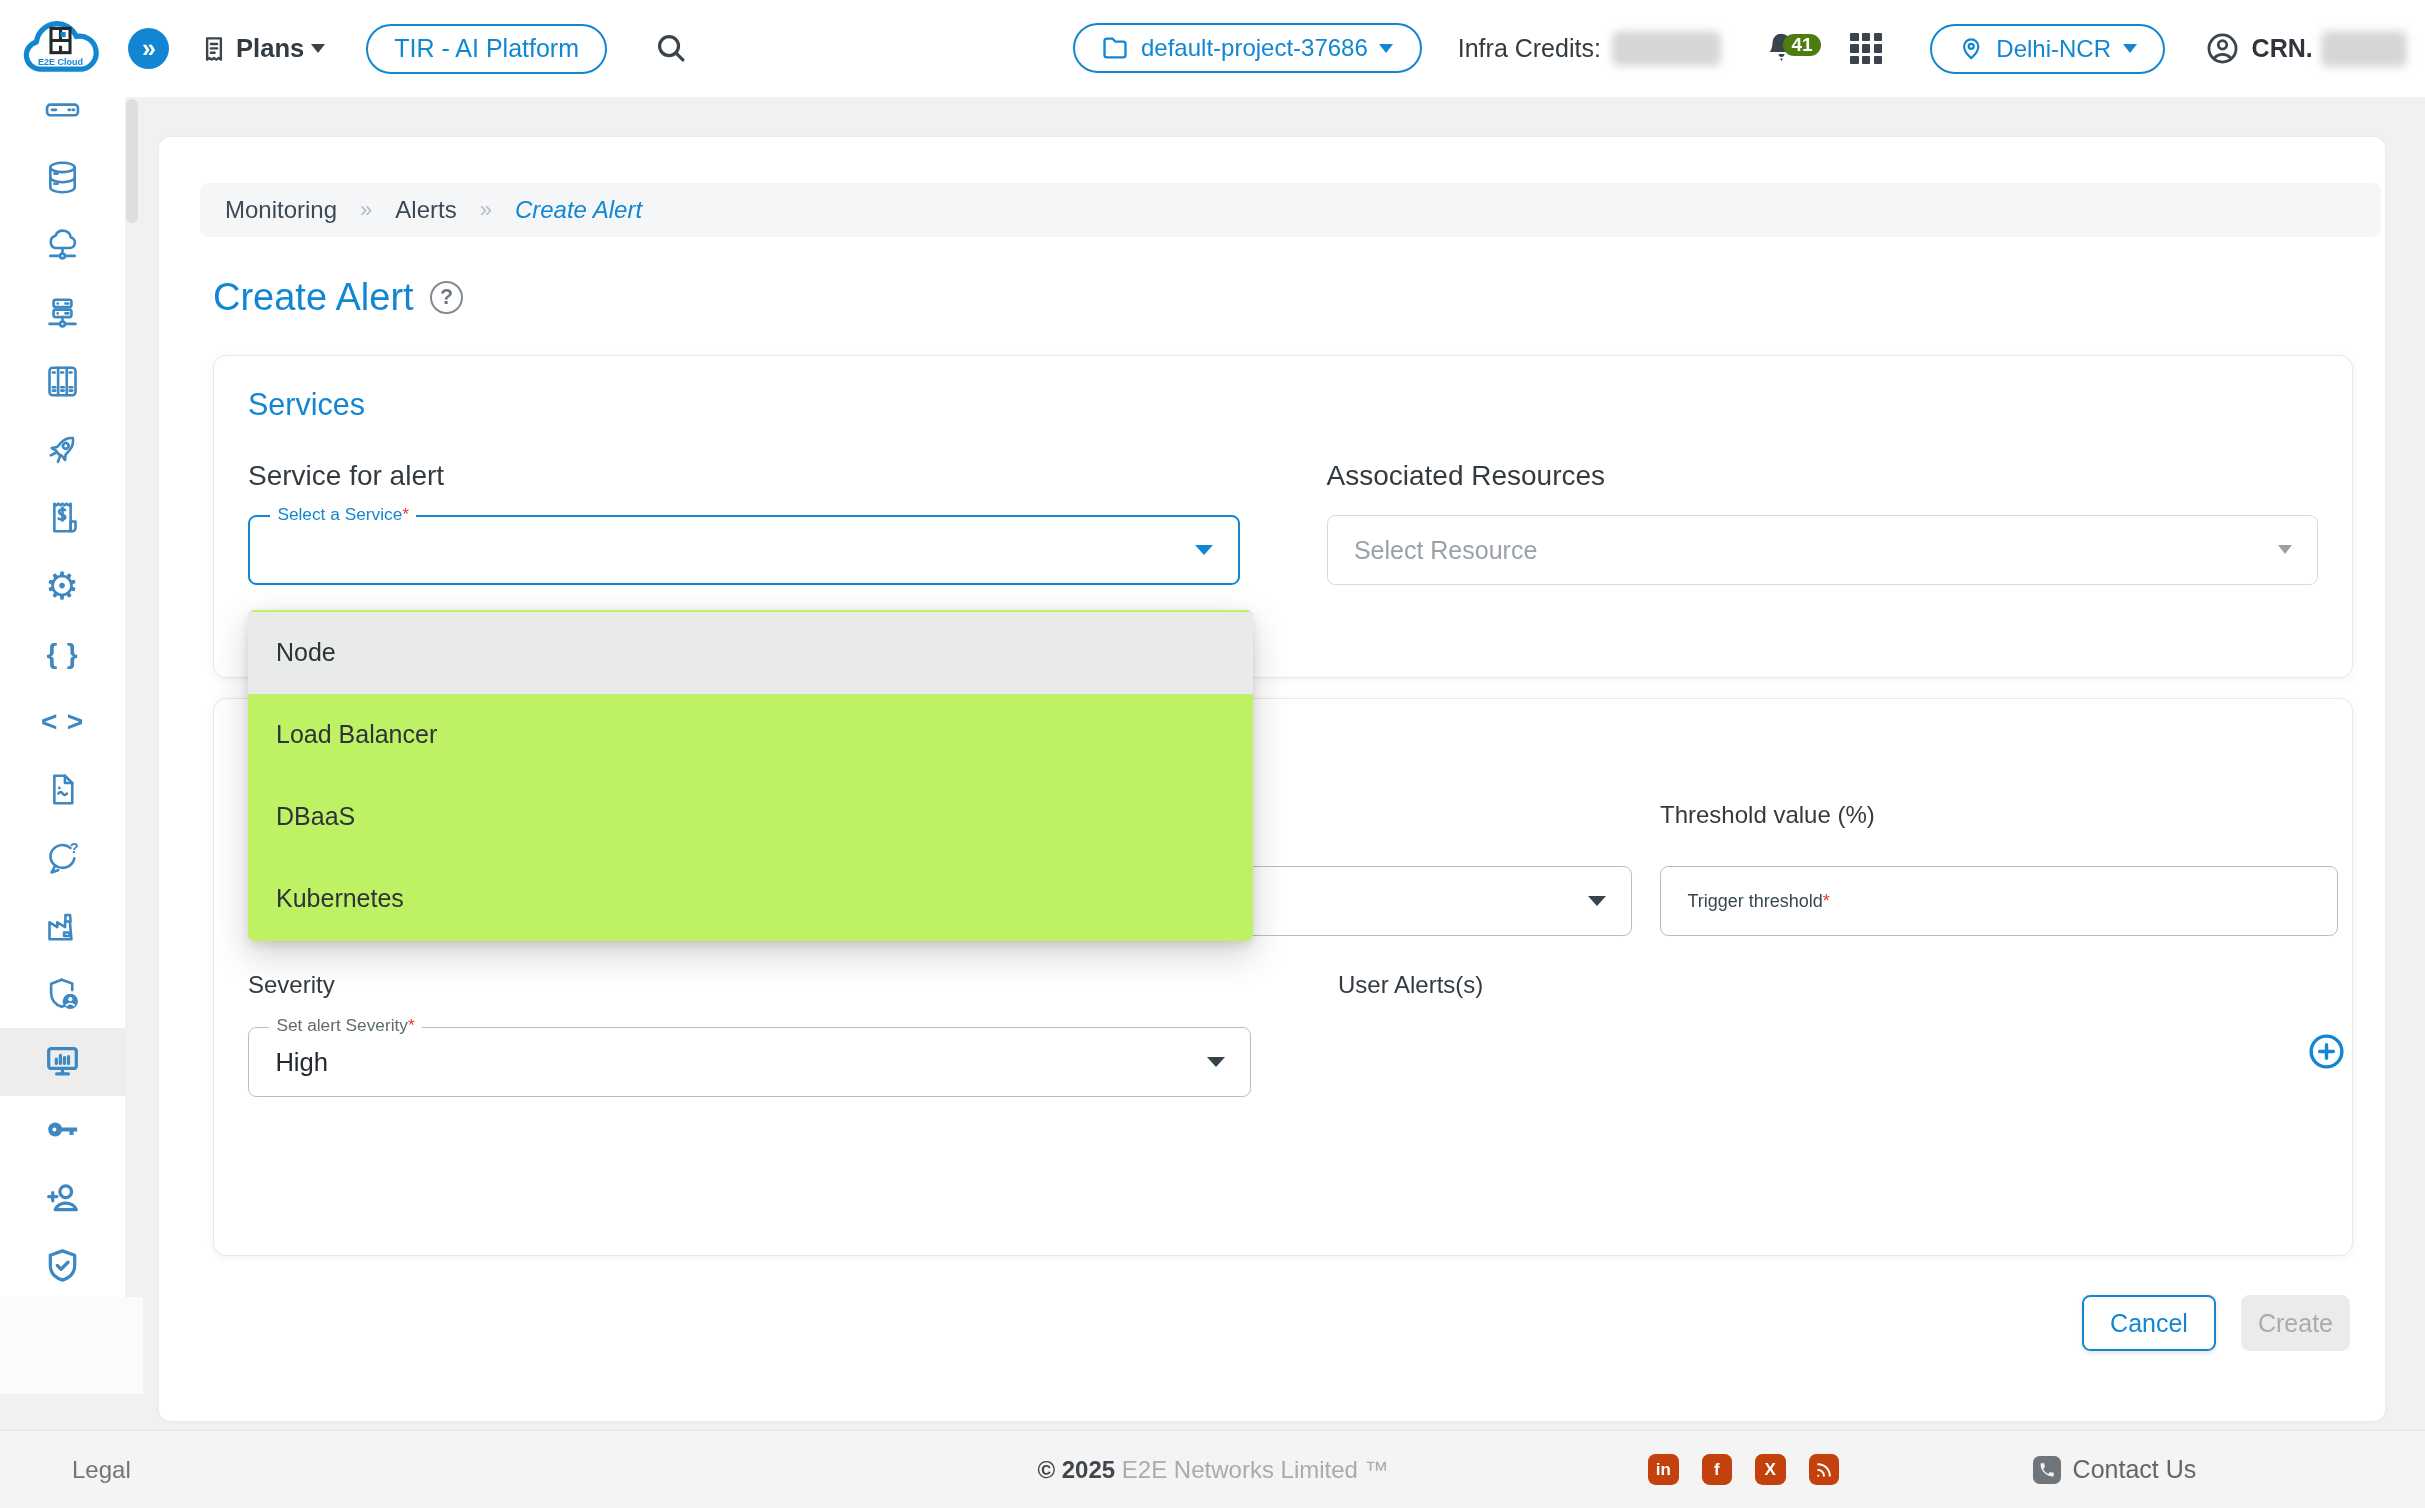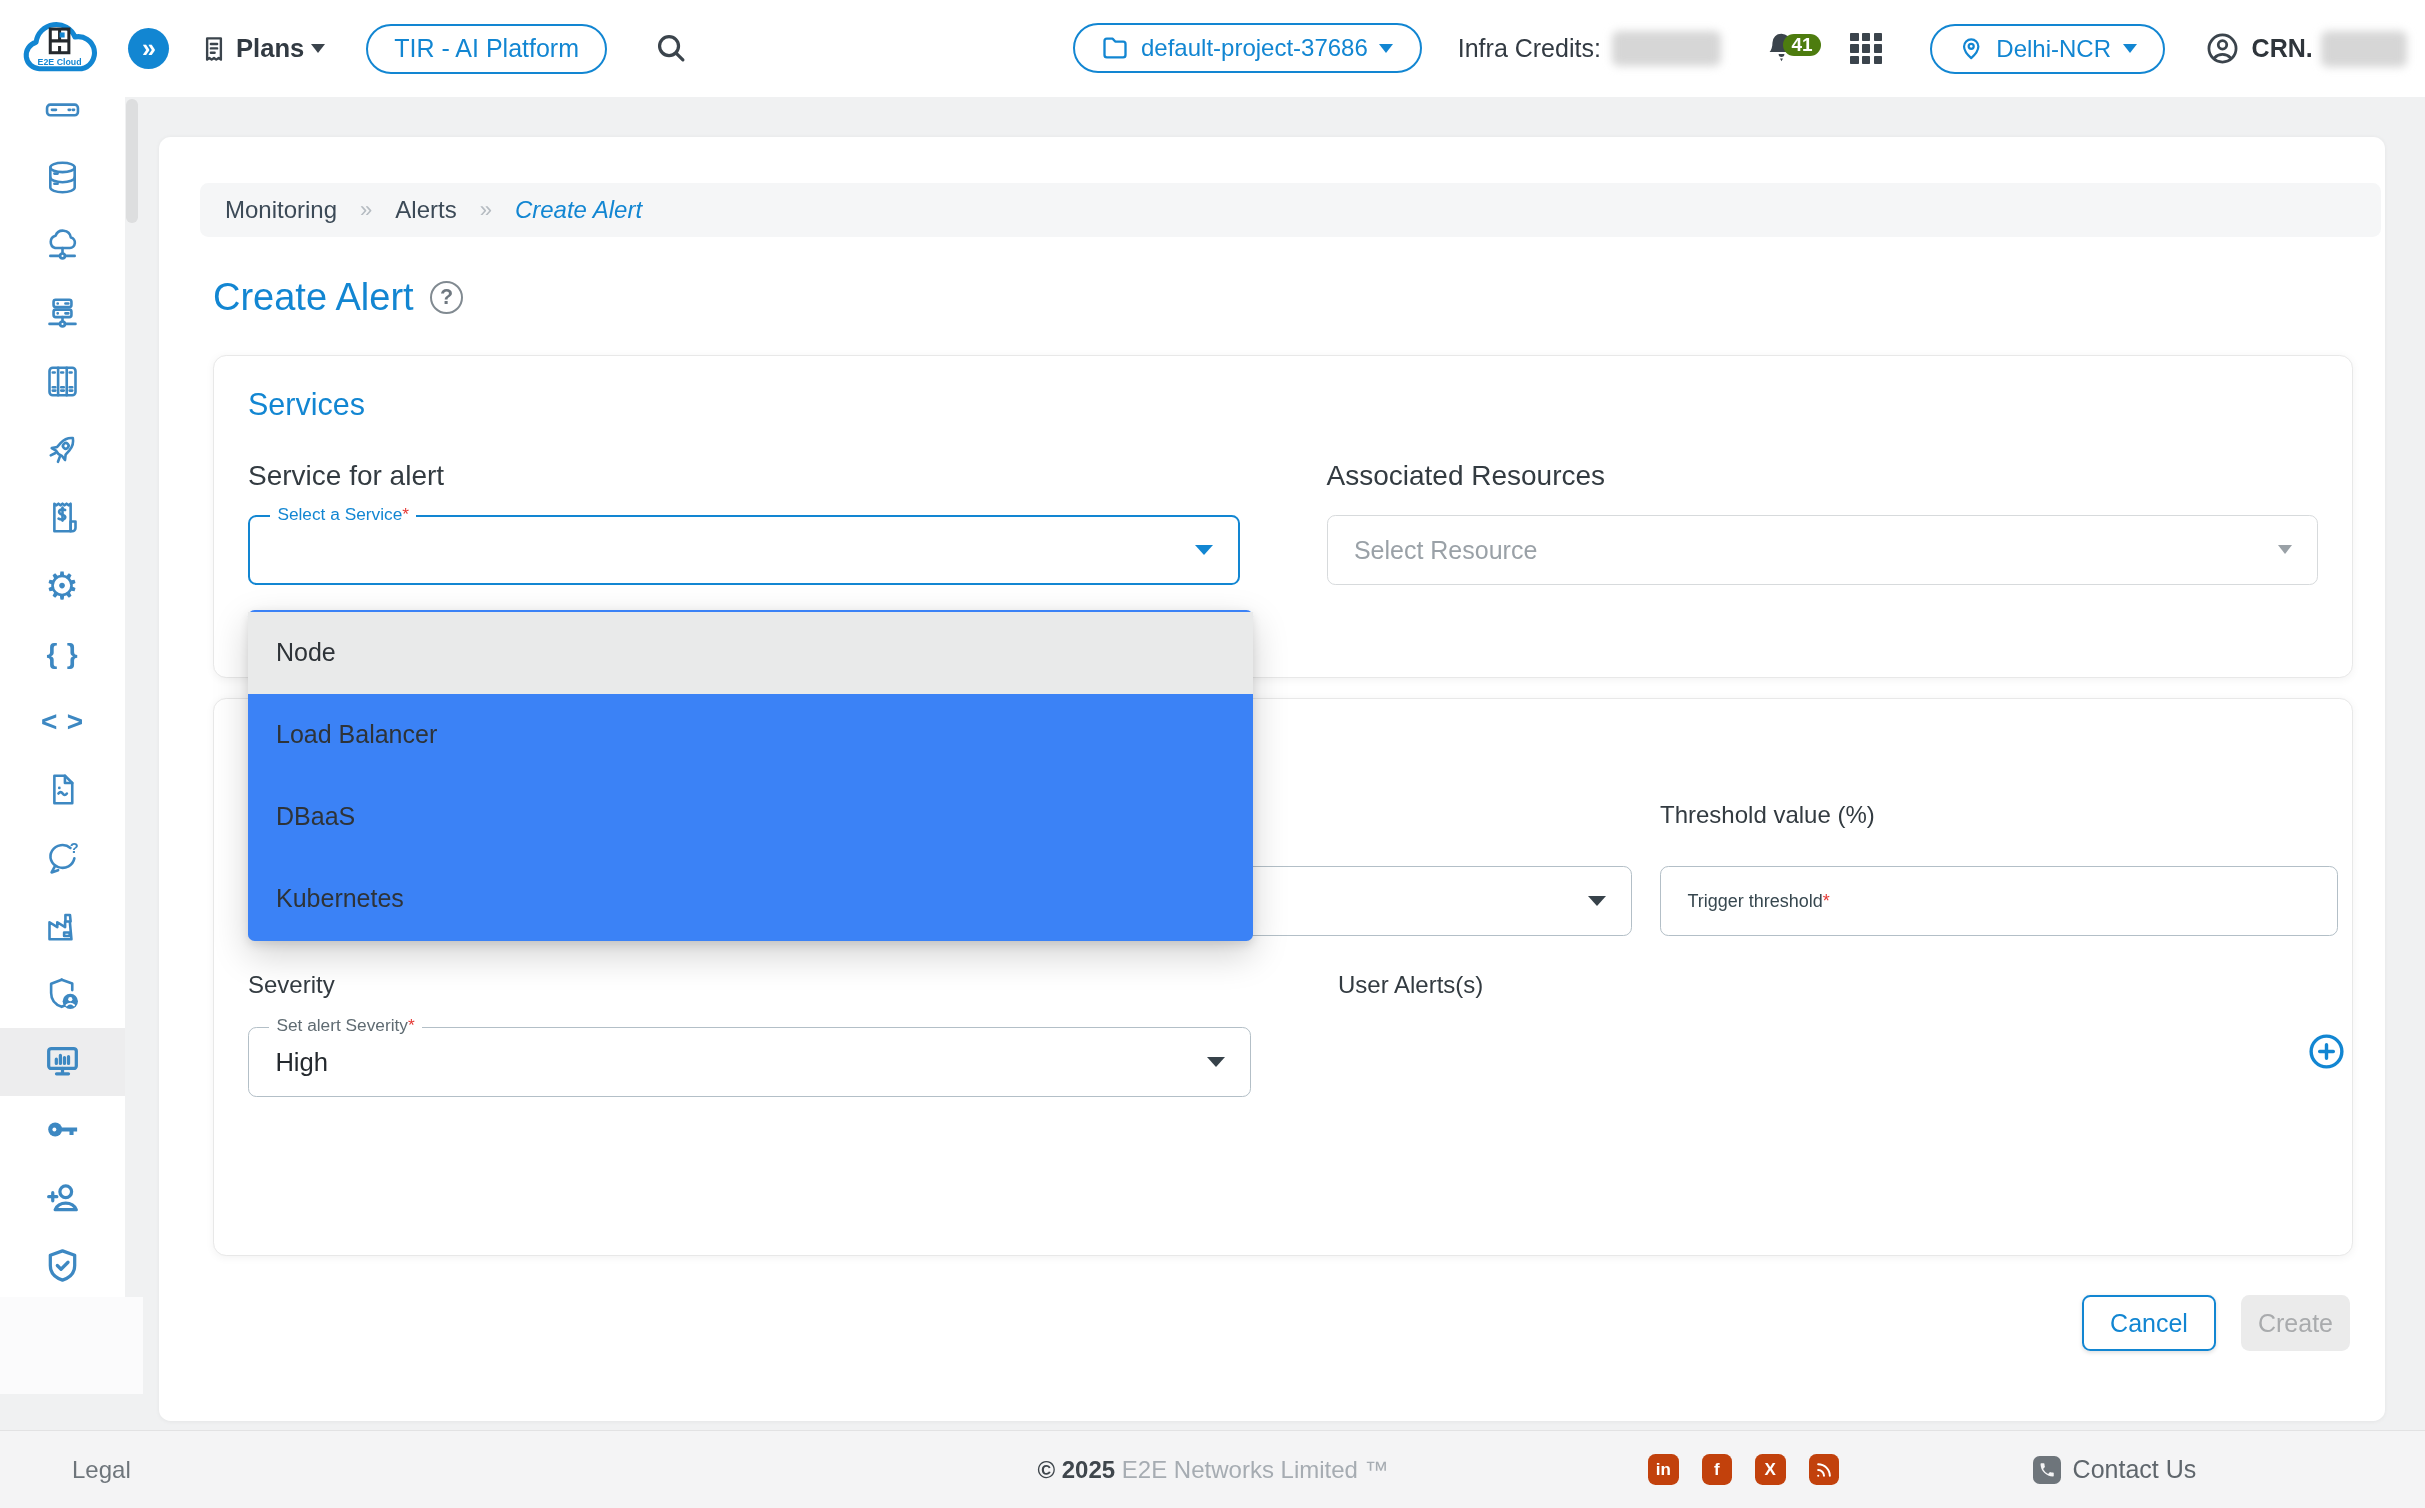--- a/index.html
+++ b/index.html
@@ -2,21 +2,21 @@
 <html style="font-size:13.2px"><head>
 <meta charset="utf-8">
 <style>
   * { margin:0; padding:0; box-sizing:border-box; }
   html,body { background:#fff; }
   body { width:2426px; height:1508px; font-family:"Liberation Sans", sans-serif; }
   #app { position:relative; width:2426px; height:1508px; background:#f0f1f2; overflow:hidden; }
 
   
   header { position:absolute; left:0; top:0; width:2426px; height:97px; background:#fff; display:flex; align-items:center; padding:0 19px; z-index:30; }
-  .logo { width:83px; height:71px; display:flex; }
+  .logo { width:83px; height:71px; display:flex; align-items:center; }
   .expand-btn { width:41px; height:41px; border-radius:50%; background:#1286d2; color:#fff; font-size:25px; font-weight:bold; display:flex; align-items:center; justify-content:center; margin-left:26.4px; border:none; cursor:pointer; }
   .plans { display:flex; align-items:center; gap:6.6px; margin-left:30px; color:#323a42; font-size:25.6px; font-weight:700; }
   .caret { width:0; height:0; border-left:9px solid transparent; border-right:9px solid transparent; border-top:10.7px solid currentColor; display:inline-block; }
   .caret.sm { border-left-width:7.4px; border-right-width:7.4px; border-top-width:9px; }
   .pill { height:50px; border:2.1px solid #1286d2; border-radius:25.6px; color:#1286d2; display:flex; align-items:center; gap:11.6px; padding:0 26.4px; font-size:24px; background:#fff; }
   .tir-pill { margin-left:41px; font-size:25px; }
   .search-btn { margin-left:46px; background:none; border:none; }
   .project-pill { position:absolute; left:1073px; top:23px; }
   .hdr-right { margin-left:auto; display:flex; align-items:center; }
   .infra-label { font-size:25px; font-weight:500; color:#323a42; }
@@ -82,21 +82,21 @@
   .thr-label { position:absolute; left:1446px; top:102px; font-size:24px; color:#333b41; }
   .thr-input { position:absolute; left:1446px; top:167px; width:678px; }
   .sev-label { position:absolute; left:34px; top:272px; font-size:24px; color:#333b41; }
   .sev-sel { position:absolute; left:34px; top:328px; width:1003px; }
   .ug-label { position:absolute; left:1124px; top:272px; font-size:24px; color:#333b41; }
   .ug-sel { position:absolute; left:1124px; top:328px; width:947px; }
   .plus-btn { position:absolute; left:2092px; top:332px; width:41px; height:41px; background:none; border:none; cursor:pointer; }
   .plus-btn svg { width:41px; height:41px; stroke:#1286d2; fill:none; stroke-width:2; stroke-linecap:round; }
 
   
-  .menu { position:absolute; left:248px; top:610px; width:1005px; background:#3b82f6; border-radius:6.6px; box-shadow:0 13.2px 36px rgba(0,0,0,.18), 0 3.3px 10px rgba(0,0,0,.10); z-index:40; padding:1.7px 0; }
+  .menu { position:absolute; left:248px; top:610px; width:1005px; background:#bef264; border-radius:6.6px; box-shadow:0 13.2px 36px rgba(0,0,0,.18), 0 3.3px 10px rgba(0,0,0,.10); z-index:40; padding:1.7px 0; }
   .menu-item { height:82px; display:flex; align-items:center; padding:0 28px; font-size:25px; color:#2e3338; cursor:pointer; }
   .menu-item.highlighted { background:#e9eaea; }
 
   
   .btn-cancel { position:absolute; left:1923px; top:1158px; width:134px; height:56px; background:#fff; border:2.1px solid #1286d2; border-radius:8.3px; color:#1286d2; font-size:25px; font-weight:500; box-shadow:0 1.7px 4.1px rgba(0,0,0,.12); cursor:pointer; font-family:inherit; }
   .btn-create { position:absolute; left:2082px; top:1158px; width:109px; height:56px; background:#ebebeb; border:none; border-radius:8.3px; color:#a9abad; font-size:25px; font-weight:500; font-family:inherit; }
 
   
   footer { position:absolute; left:0; top:1430px; width:2426px; height:78px; background:#f4f4f5; border-top:0.8px solid #e2e2e3; z-index:31; display:flex; align-items:center; }
   .legal { margin-left:72px; color:#6e757b; font-size:24px; }

